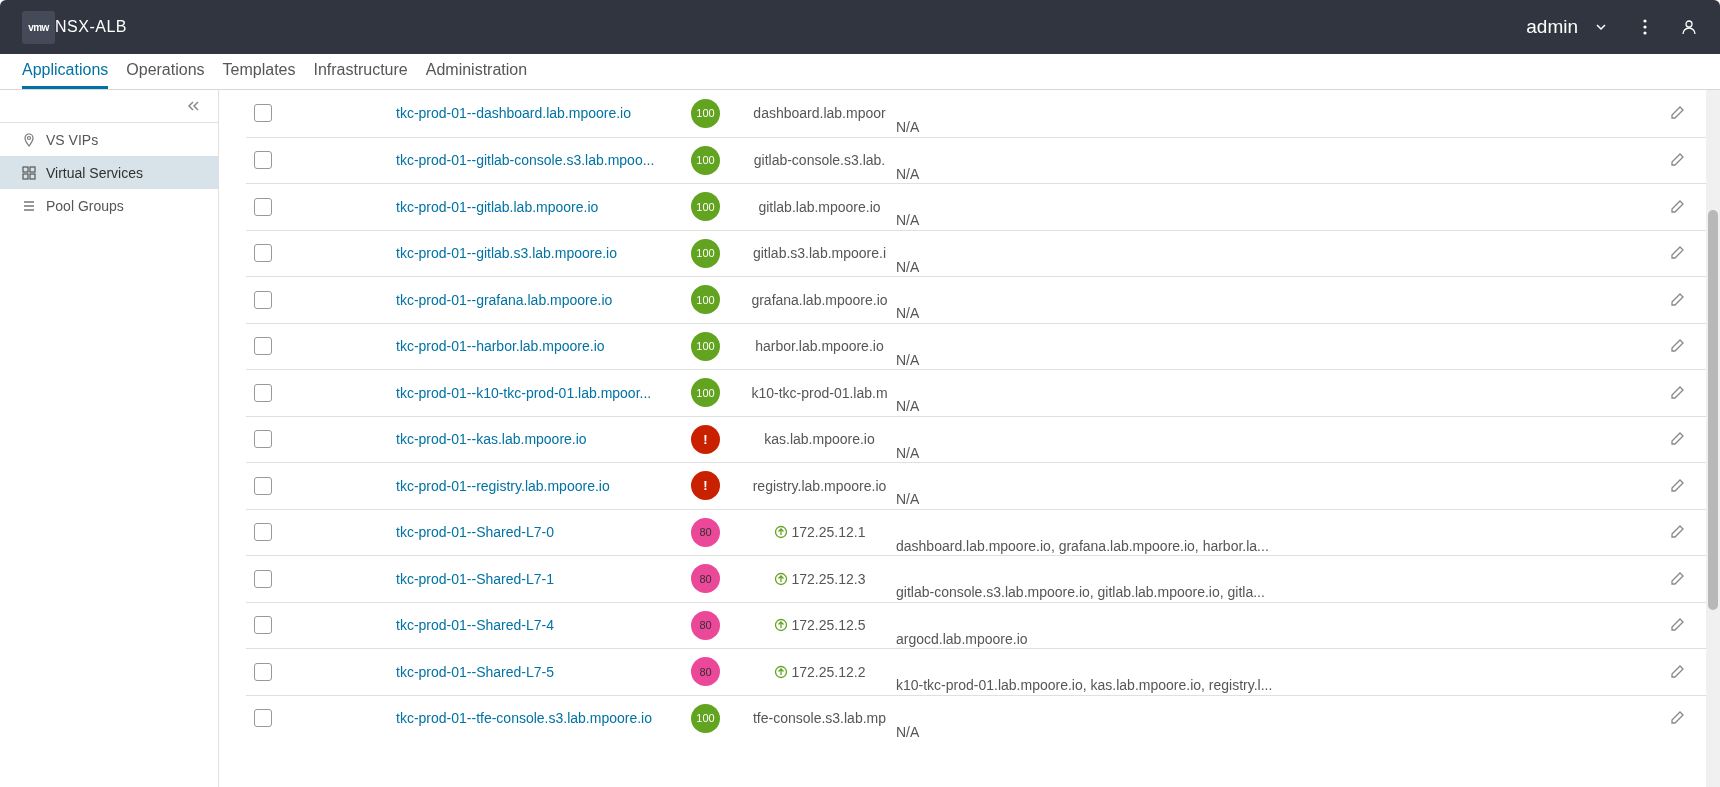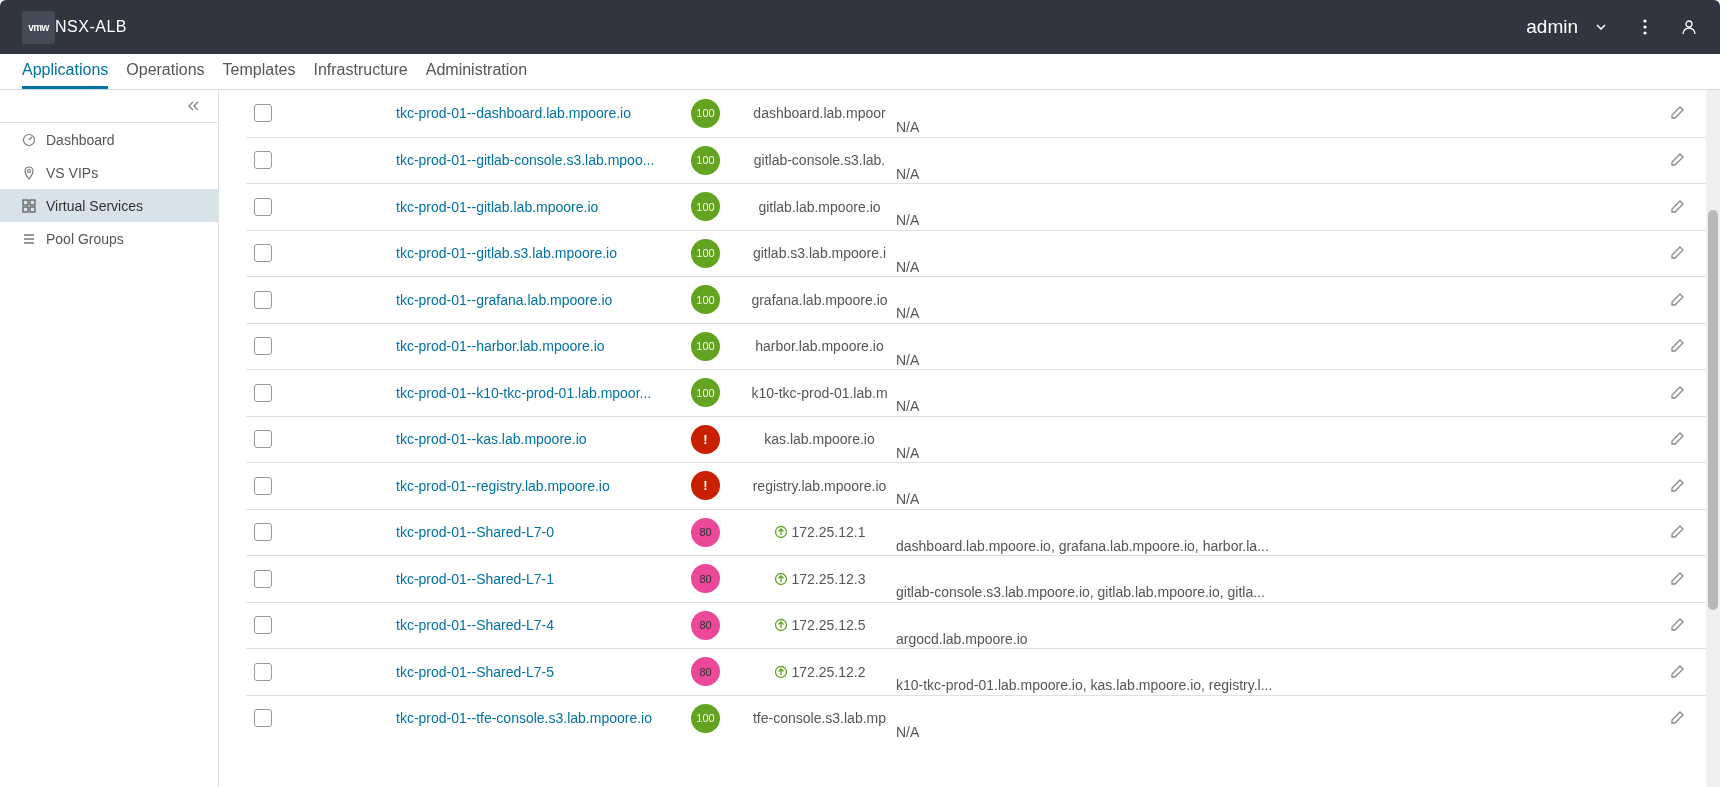--- a/index.html
+++ b/index.html
@@ -295,29 +295,20 @@
     <div class="sidebar">
       <div class="sidebar-collapse">
         <svg viewBox="0 0 16 12" width="16" height="12">
             <path d="M7 2L3 6l4 4M12 2L8 6l4 4" stroke="#888" stroke-width="1.5" fill="none"></path>
           </svg>
       </div>
       <div id="sidebar-items">
           <div class="sidebar-item">
             <span class="sidebar-icon">
               <svg viewBox="0 0 14 14" width="14" height="14">
-                <circle cx="7" cy="7" r="5.5" fill="none" stroke="#777" stroke-width="1.2"></circle>
-                <path d="M7 7l3-3" stroke="#777" stroke-width="1.2"></path>
-              </svg>
-            </span>
-            <span>Dashboard</span>
-          </div>
-          <div class="sidebar-item">
-            <span class="sidebar-icon">
-              <svg viewBox="0 0 14 14" width="14" height="14">
                 <path d="M7 1C4.8 1 3 2.8 3 5c0 3 4 8 4 8s4-5 4-8c0-2.2-1.8-4-4-4z" fill="none" stroke="#777" stroke-width="1.2"></path>
                 <circle cx="7" cy="5" r="1.5" fill="none" stroke="#777" stroke-width="1.2"></circle>
               </svg>
             </span>
             <span>VS VIPs</span>
           </div>
           <div class="sidebar-item active">
             <span class="sidebar-icon">
               <svg viewBox="0 0 14 14" width="14" height="14">
                 <rect x="1" y="1" width="5" height="5" fill="none" stroke="#555" stroke-width="1.2"></rect>

